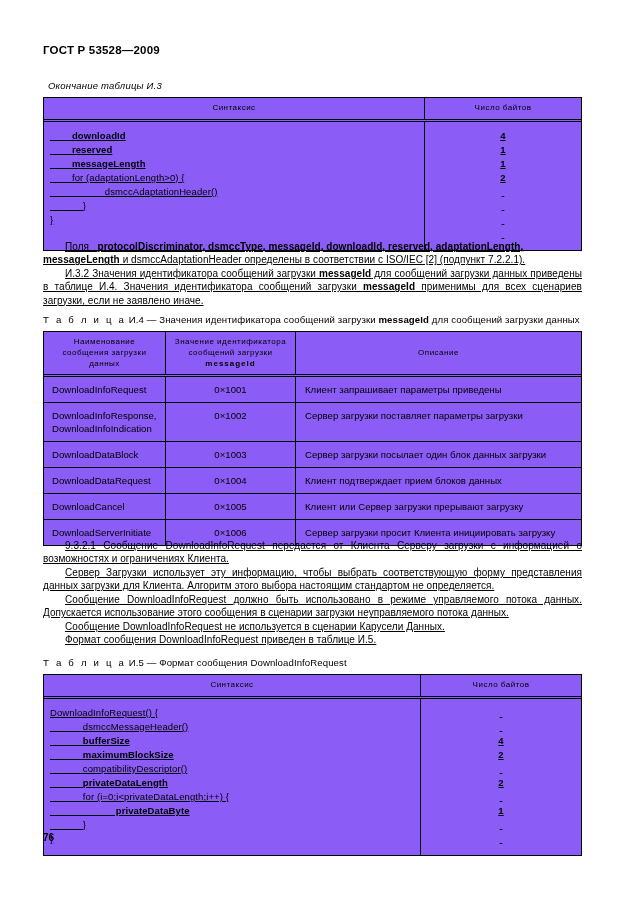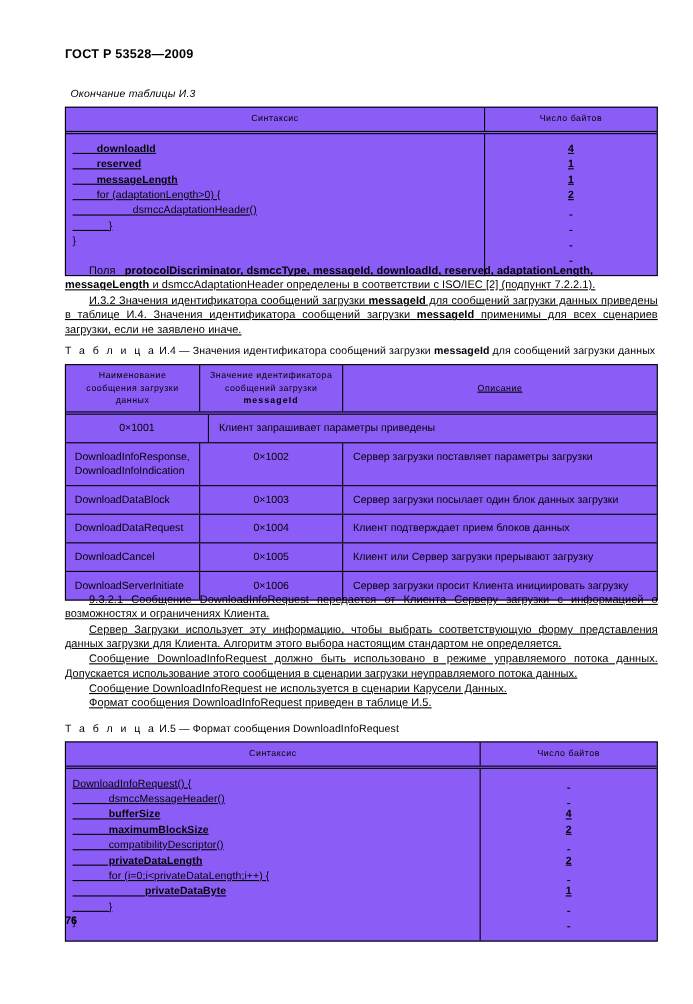--- a/index.html
+++ b/index.html
@@ -14,21 +14,20 @@
     font-family: "Liberation Sans", sans-serif;
     color: #000000;
     -webkit-font-smoothing: antialiased;
   }
   .page {
     position: absolute;
     inset: 0;
     width: 608px;
     height: 913px;
     overflow: hidden;
-    margin-left: 16px;
   }
 
   
   .doc-header {
     position: absolute;
     left: 43px;
     top: 44px;
     font-size: 11.5px;
     font-weight: bold;
     letter-spacing: 0.2px;
@@ -213,24 +212,25 @@
   <div class="tbl" id="tbl-i4" style="top:331px;">
     <div class="hdr-row dbl">
       <div class="hdr-cell divider" style="width:122px; white-space:pre-line;">Наименование
 сообщения загрузки
 данных</div>
       <div class="hdr-cell divider" style="width:130px;">
         <div>Значение идентификатора</div>
         <div>сообщений загрузки</div>
         <div style="font-weight:bold; letter-spacing:1px;">messageId</div>
       </div>
-      <div class="hdr-cell" style="flex:1; display:flex; align-items:center; justify-content:center;text-decoration:underline;">Описание</div>
+      <div class="hdr-cell" style="flex:1; display:flex; align-items:center; justify-content:center;">Описание</div>
     </div>
     <div id="i4-rows">
         <div class="vt-row first">
+          <div class="vt-c1 divider" style="white-space: pre-line;">DownloadInfoRequest</div>
           <div class="vt-c2 divider">0×1001</div>
           <div class="vt-c3">Клиент запрашивает параметры приведены</div>
         </div>
         <div class="vt-row">
           <div class="vt-c1 divider" style="white-space: pre-line;">DownloadInfoResponse,
 DownloadInfoIndication</div>
           <div class="vt-c2 divider">0×1002</div>
           <div class="vt-c3">Сервер загрузки поставляет параметры загрузки</div>
         </div>
         <div class="vt-row">

